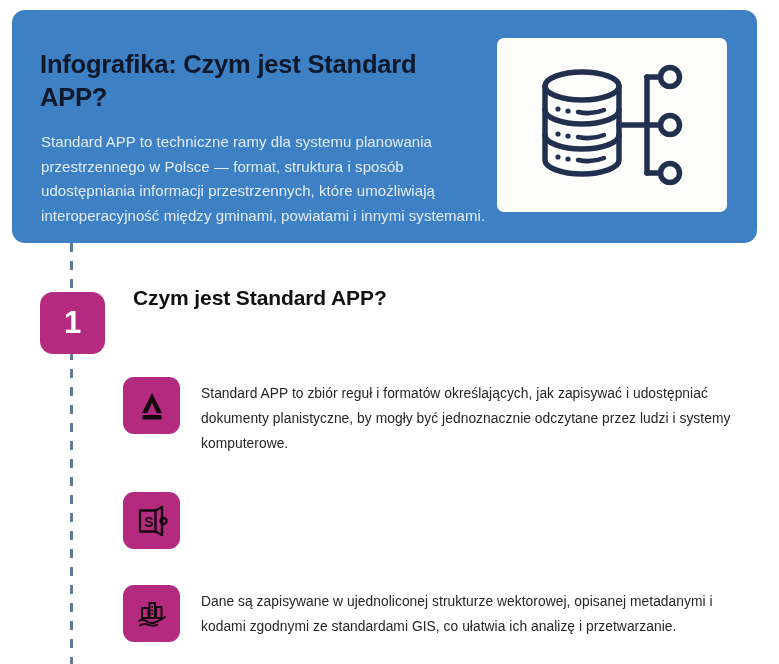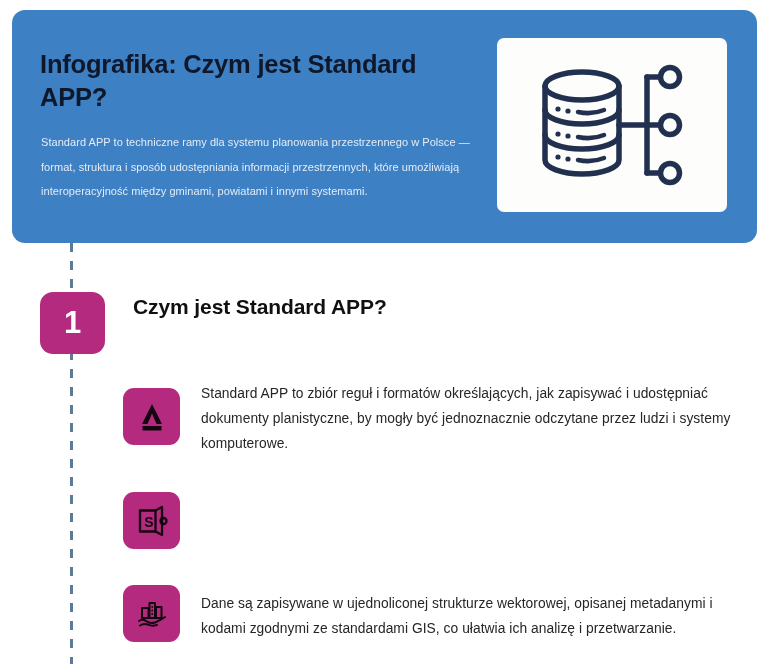--- a/index.html
+++ b/index.html
@@ -55,21 +55,21 @@
     font-weight: bold;
     line-height: 33px;
     letter-spacing: -0.2px;
   }
   .header-subtitle {
     position: absolute;
     left: 29px;
     top: 120px;
     width: 450px;
     color: #e3ecf6;
-    font-size: 11px;
+    font-size: 15px;
     line-height: 24.5px;
     letter-spacing: 0.05px;
   }
 
   
   .header-icon-box {
     position: absolute;
     left: 485px;
     top: 28px;
     width: 230px;
@@ -99,37 +99,37 @@
   .step-badge-num {
     color: #ffffff;
     font-size: 31px;
     font-weight: bold;
     line-height: 1;
     padding-bottom: 2px;
   }
   .step-heading {
     position: absolute;
     left: 133px;
-    top: 295px;
+    top: 286px;
     color: #101010;
     font-size: 21px;
     font-weight: bold;
     letter-spacing: -0.1px;
   }
 
   
   .bullets {
     position: absolute;
     left: 123px;
     top: 377px;
     width: 640px;
   }
   .bullet-row {
     display: flex;
-    align-items: center;
+    align-items: flex-start;
     margin-bottom: 36px;
   }
   .bullet-icon {
     flex: 0 0 auto;
     width: 57px;
     height: 57px;
     background: #b42a7f;
     border-radius: 11px;
     display: flex;
     align-items: center;

